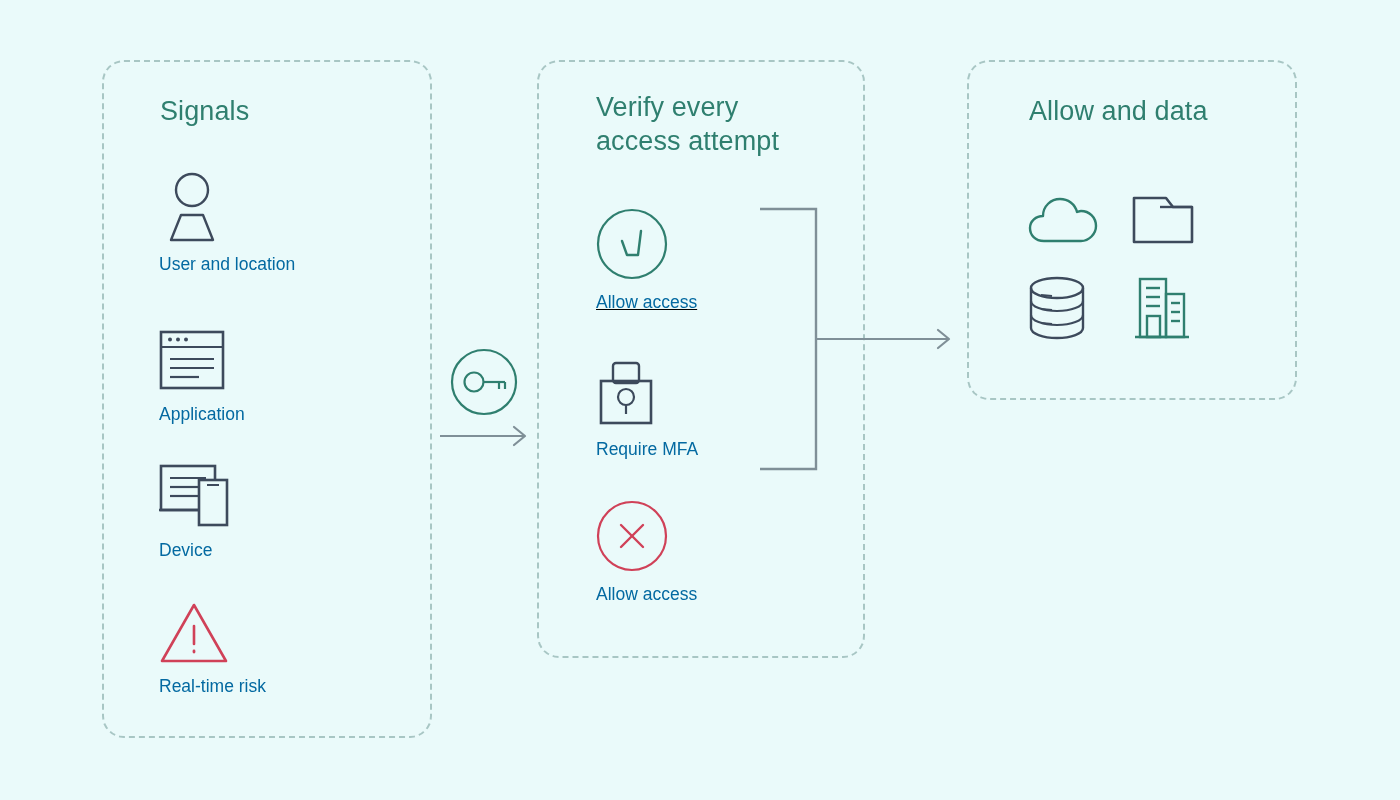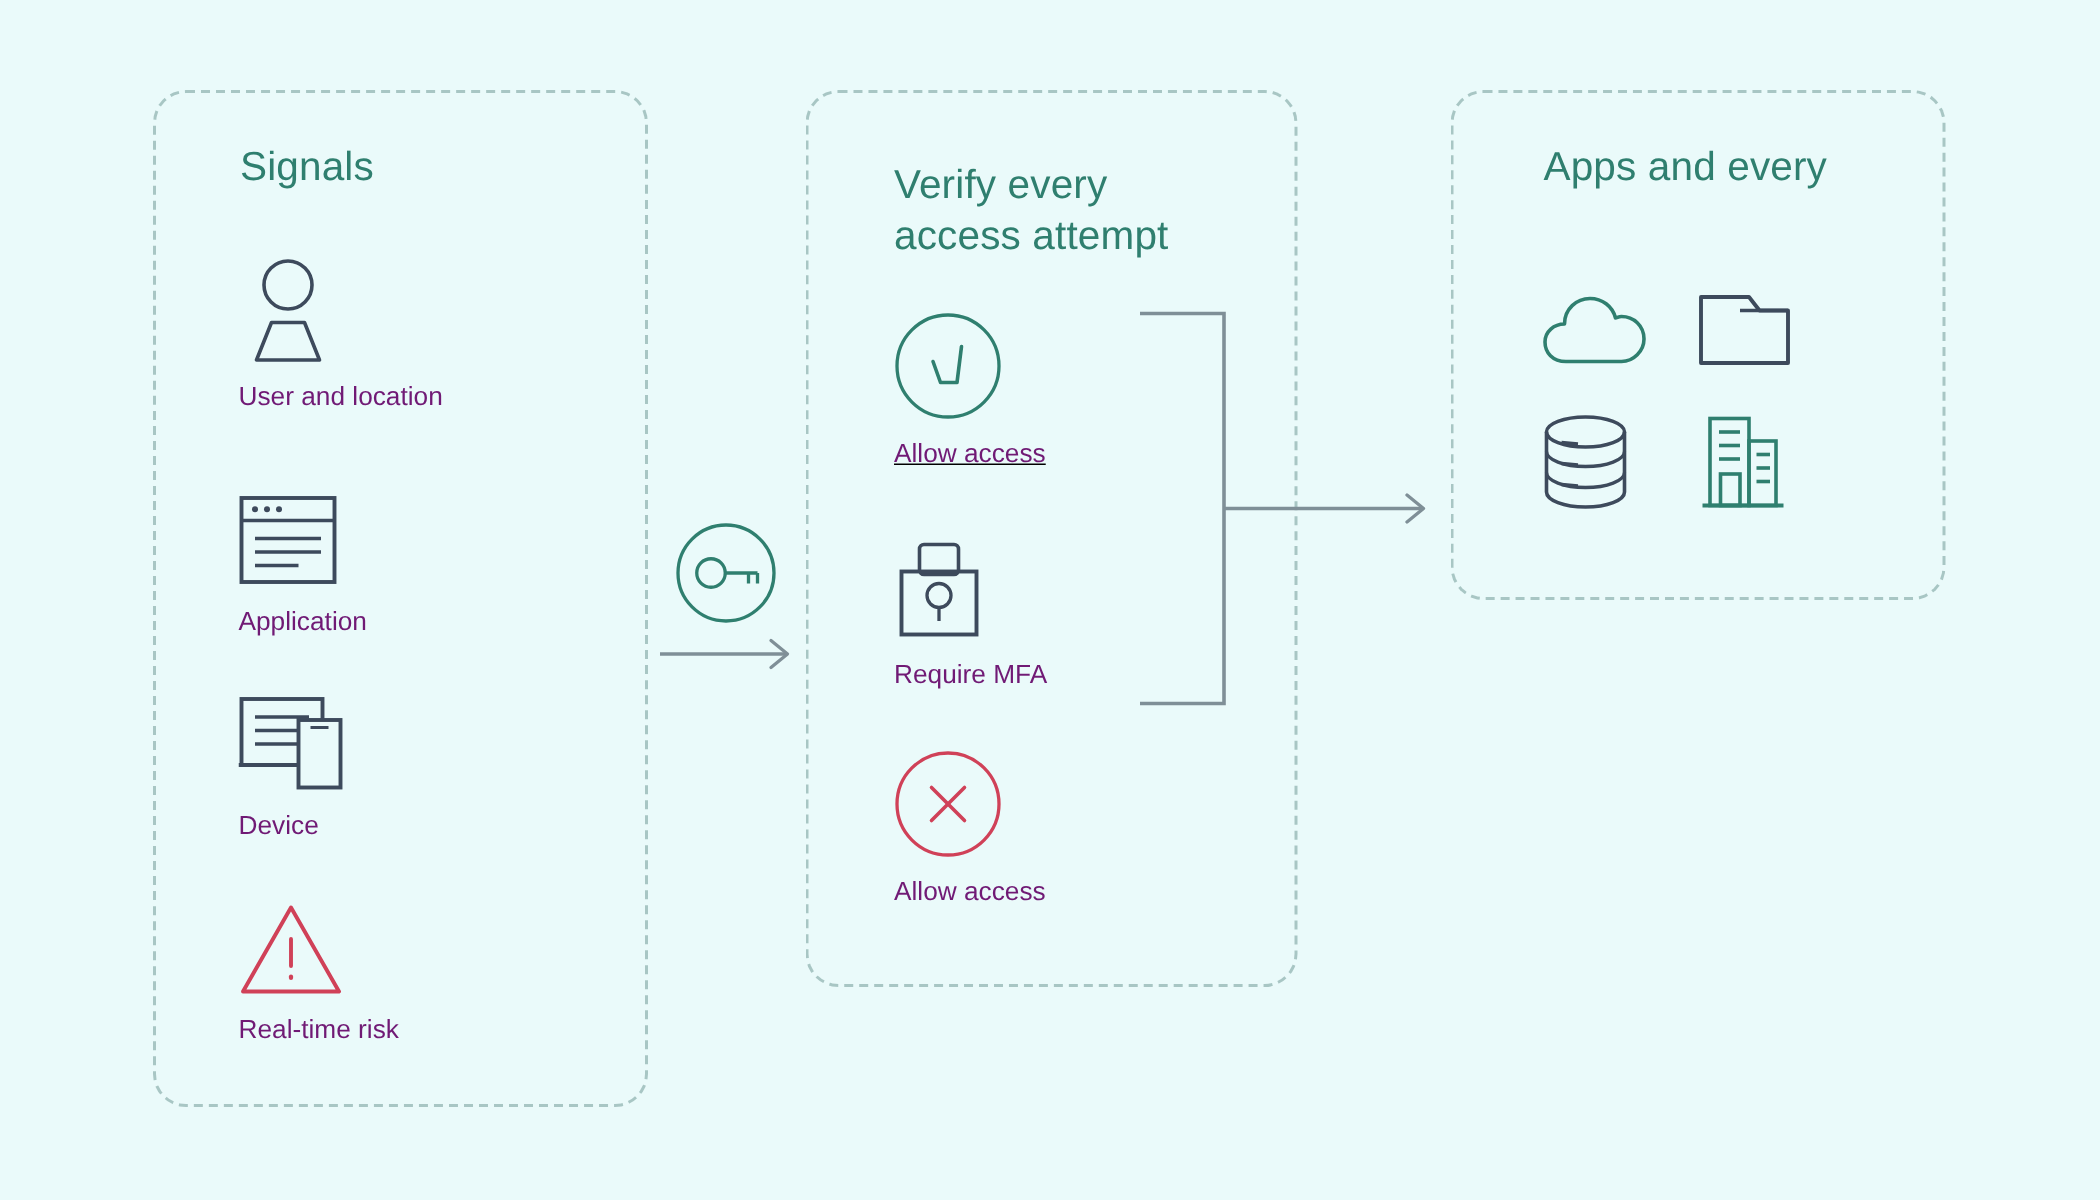--- a/index.html
+++ b/index.html
@@ -36,35 +36,35 @@
   .panel-title {
     position: absolute;
     color: #2f7f6f;
     font-size: 27px;
     font-weight: 400;
     letter-spacing: 0.1px;
     line-height: 1.26;
     white-space: pre-line;
   }
   #title-signals { left: 160px; top: 94px;  width: 260px; }
-  #title-verify  { left: 596px; top: 106px;  width: 250px; }
+  #title-verify  { left: 596px; top: 90px;  width: 250px; }
   #title-apps    { left: 1029px; top: 94px; width: 260px; }
 
   
   .item {
     position: absolute;
   }
   .item .icon-box {
     height: 72px;
     display: flex;
     align-items: flex-end;
   }
   .item .item-label {
     margin-top: 12px;
-    color: #701a75;
+    color: #0369a1;
     font-size: 17.5px;
     line-height: 1.25;
     white-space: nowrap;
   }
 
   #item-user        { left: 159px; top: 170px; }
   #item-application { left: 159px; top: 320px; }
   #item-device      { left: 159px; top: 456px; }
   #item-risk        { left: 159px; top: 592px; }
 
@@ -210,21 +210,21 @@
 
   <div class="connector" id="conn-bracket">
     <svg width="202" height="268" viewBox="0 0 202 268">
       <polyline points="2,4 58,4 58,264 2,264" fill="none" stroke="#7f8f97" stroke-width="2.4"></polyline>
       <line x1="58" y1="134" x2="190" y2="134" stroke="#7f8f97" stroke-width="2.2"></line>
       <polyline points="180,125 191,134 180,143" fill="none" stroke="#7f8f97" stroke-width="2.2" stroke-linecap="round" stroke-linejoin="round"></polyline>
     </svg>
   </div>
 
   <div class="panel" id="panel-apps"></div>
-  <div class="panel-title" id="title-apps">Apps and every</div>
+  <div class="panel-title" id="title-apps">Allow and data</div>
 
   <div class="apps-grid">
     <span class="app-icon">
       <svg width="70" height="50" viewBox="0 0 70 50">
         <path d="M16 46 C7 46 2 40 2 33 C2 26 8 21 15 21 C15 11 23 4 32 4
                  C40 4 47 9 49 17 C50 17 51 16 53 16 C61 16 68 22 68 31
                  C68 39 61 46 53 46 Z" fill="none" stroke="#2f7f6f" stroke-width="2.4" stroke-linejoin="round"></path>
       </svg>
     </span>
     <span class="app-icon">

